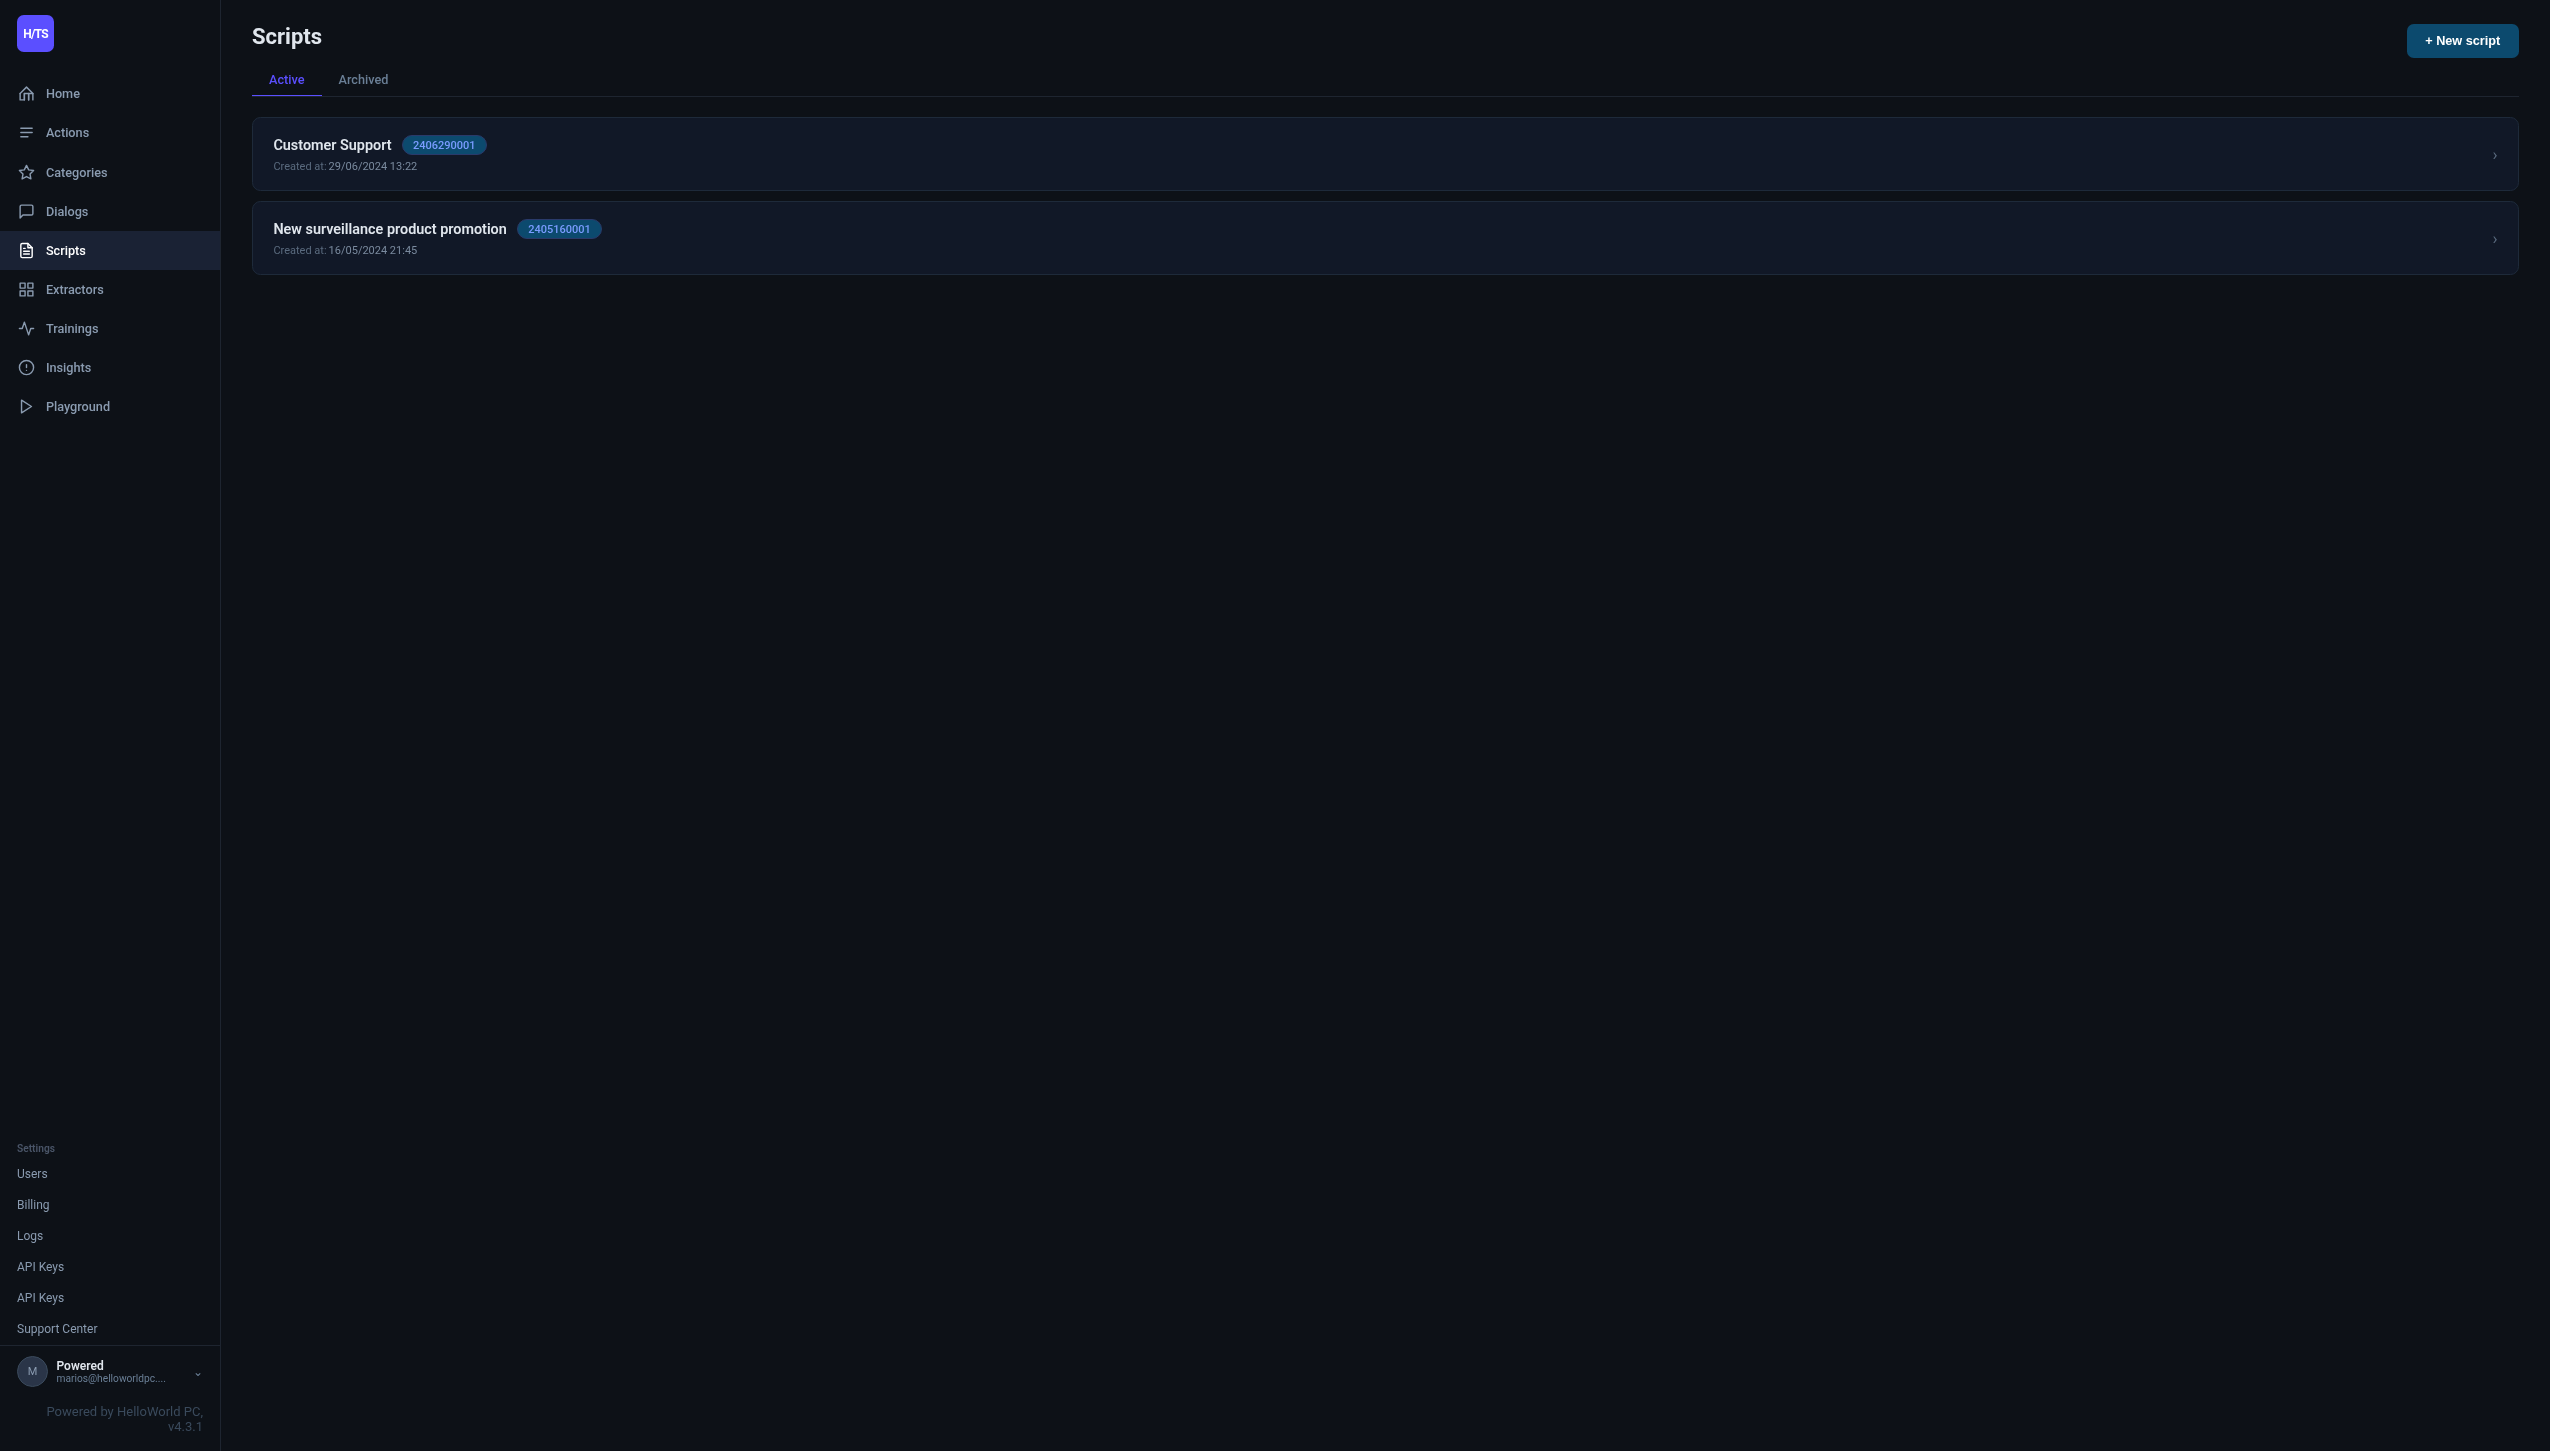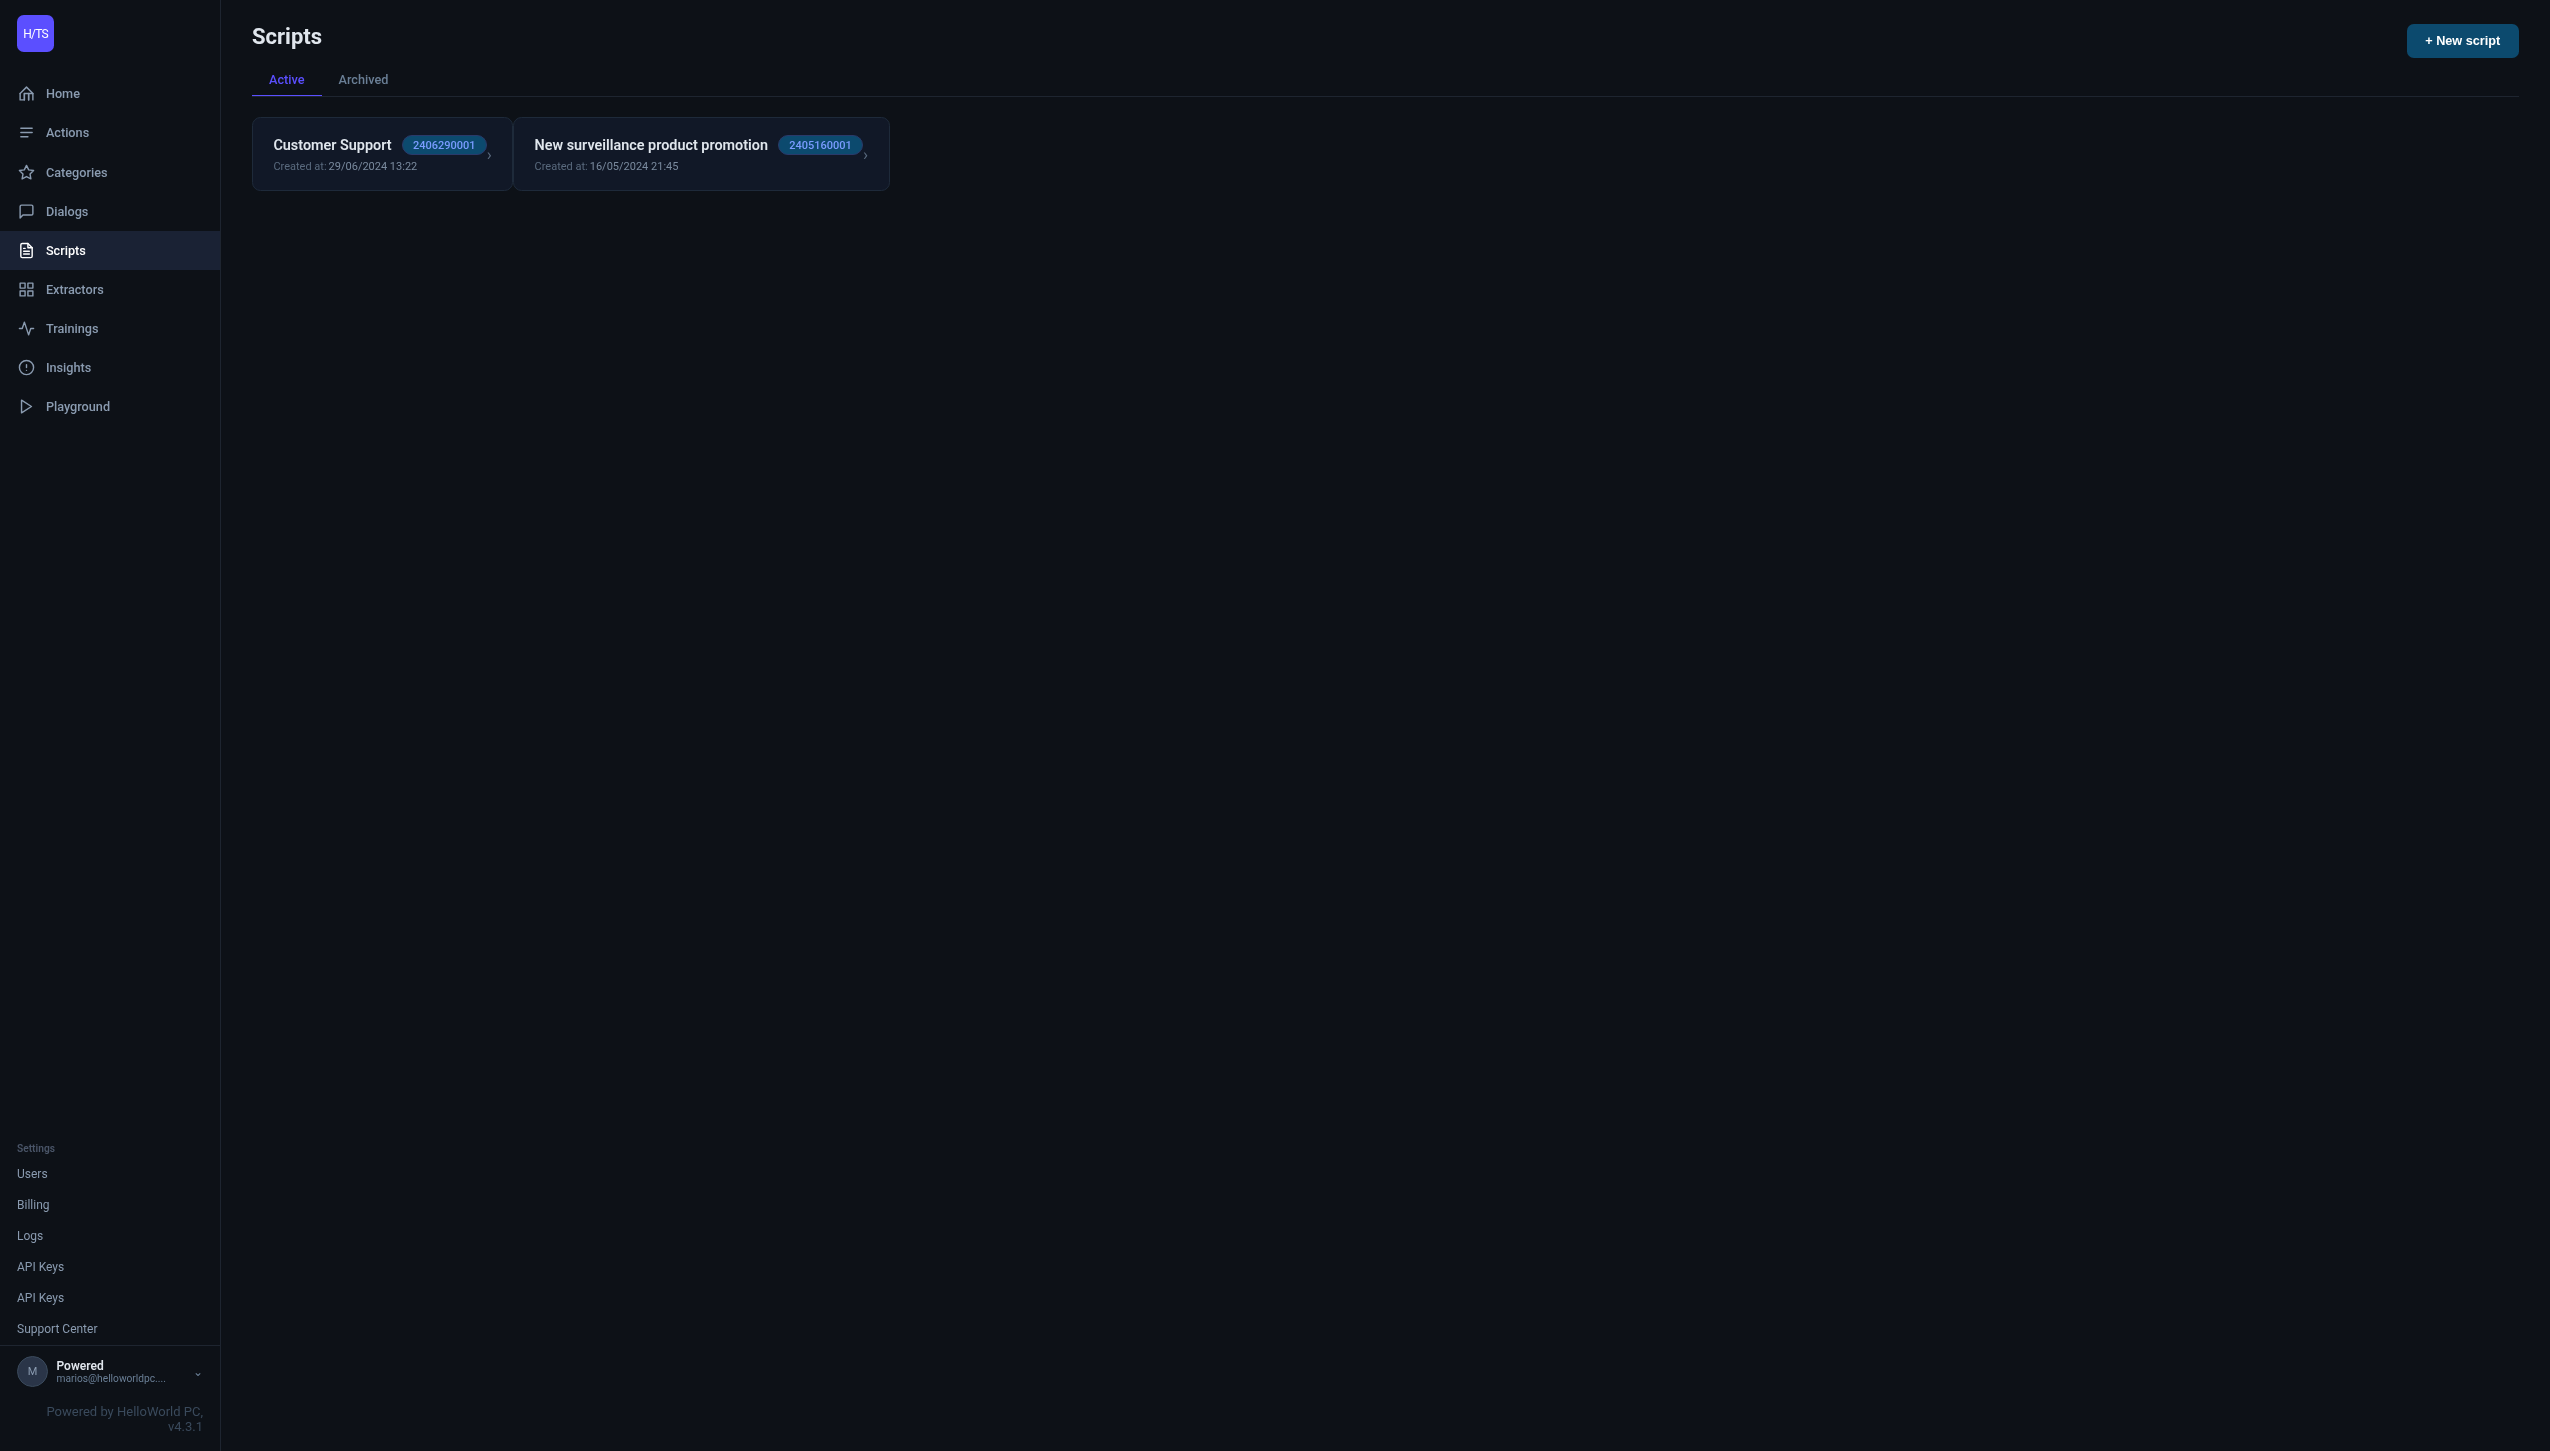--- a/index.html
+++ b/index.html
@@ -33,21 +33,21 @@
     }
 
     .logo-icon {
       background: #5b4fff;
       border-radius: 6.8px;
       width: 37px;
       height: 37px;
       display: flex;
       align-items: center;
       justify-content: center;
-      font-weight: 400;
+      font-weight: 700;
       font-size: 12px;
       color: white;
       letter-spacing: -0.8px;
     }
 
     .sidebar-nav {
       flex: 1;
       padding: 6.8px 0;
     }
 
@@ -217,21 +217,21 @@
     }
 
     .tab.active {
       color: #5b4fff;
       border-bottom: 1.7px solid #5b4fff;
     }
 
     
     .script-list {
       display: flex;
-      flex-direction: row;
+      flex-direction: column;
       gap: 0;
     }
 
     .script-item {
       background: #111827;
       border: 0.8px solid #1e2a3a;
       border-radius: 8.5px;
       padding: 17px 20.4px;
       margin-bottom: 10.2px;
       display: flex;

